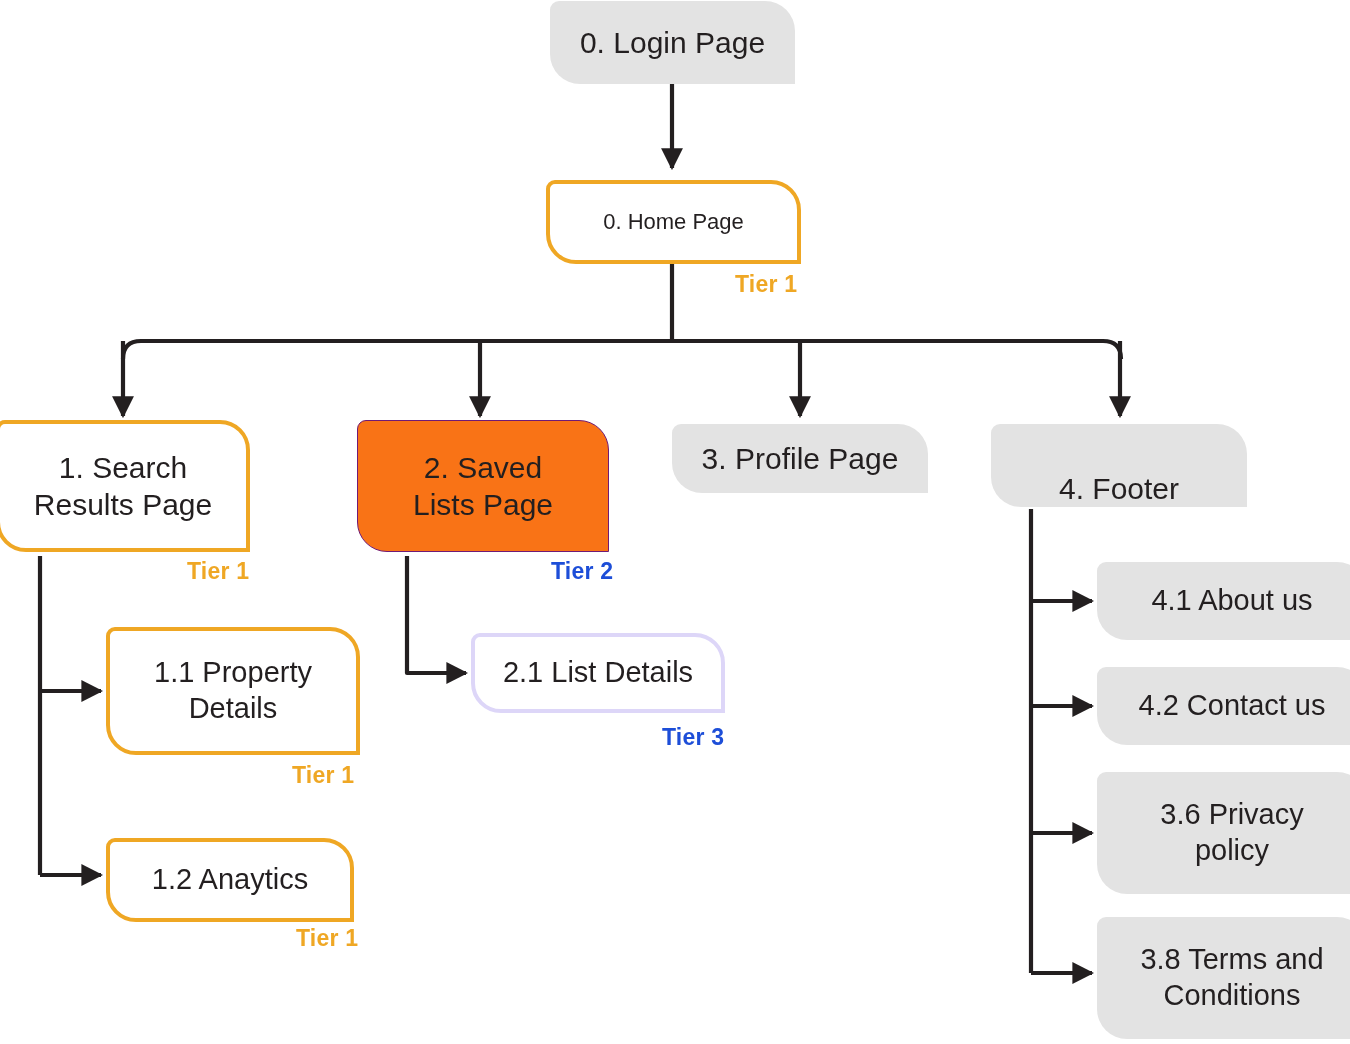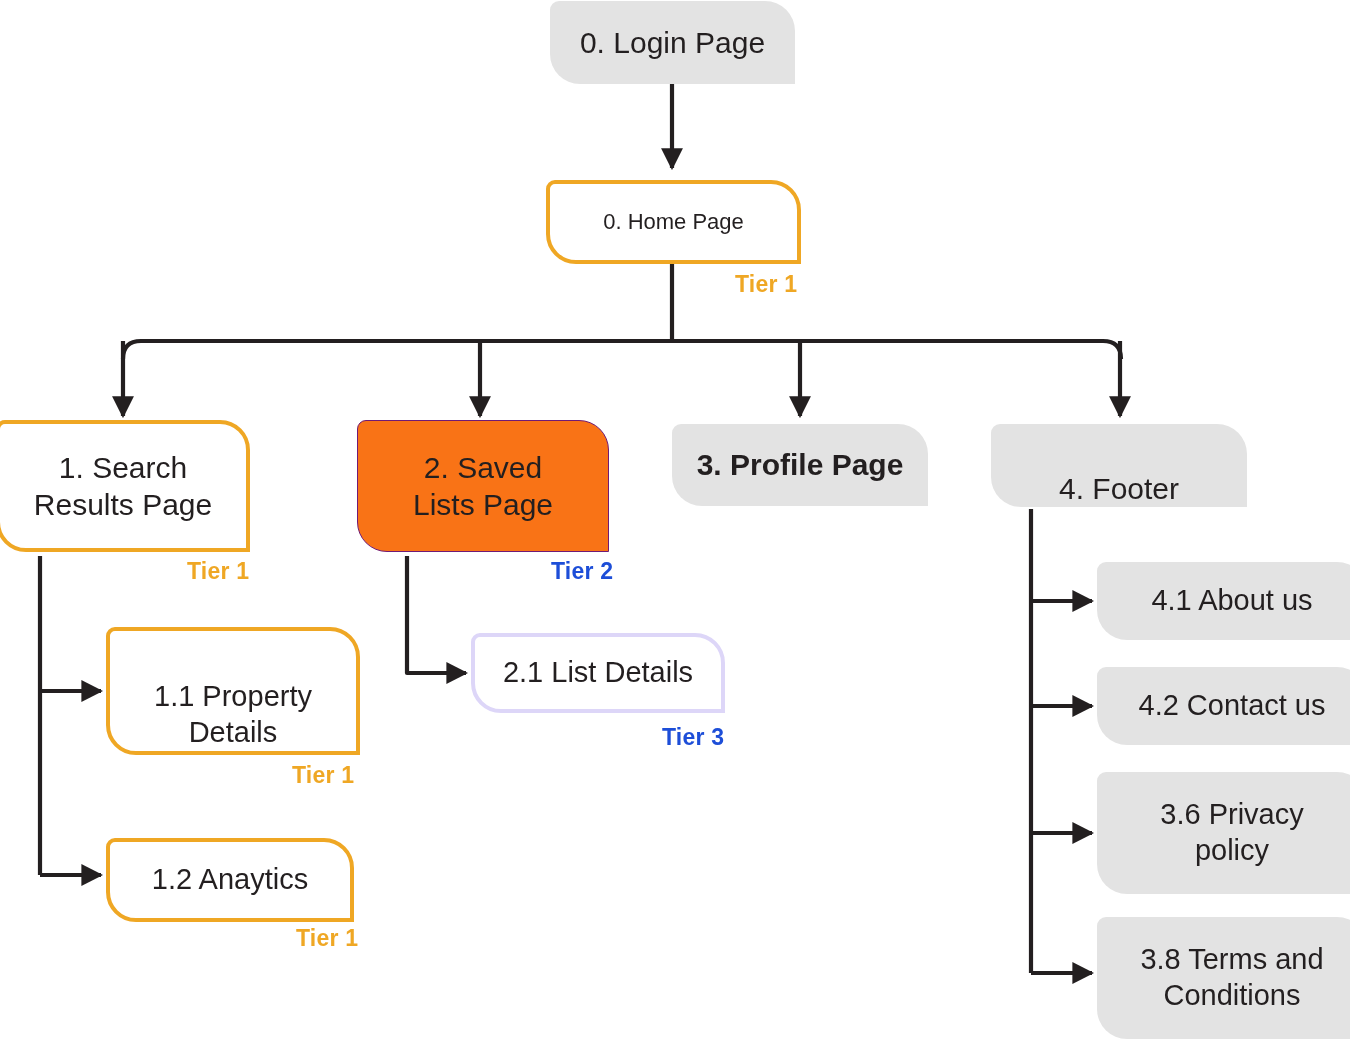--- a/index.html
+++ b/index.html
@@ -128,29 +128,29 @@
 Results Page</span>
   </div>
   <div class="tier t-orange" style="left:187px; top:558px;">Tier 1</div>
 
   <div class="node purple" style="left:357px; top:420px; width:252px; height:132px; font-size:30px;">
     <span class="node-text">2. Saved
 Lists Page</span>
   </div>
   <div class="tier t-purple" style="left:551px; top:558px;">Tier 2</div>
 
-  <div class="node gray" style="left:672px; top:424px; width:256px; height:82px; font-size:30px;font-weight:bold;">
+  <div class="node gray" style="left:672px; top:424px; width:256px; height:69px; font-size:30px;">
     <span class="node-text">3. Profile Page</span>
   </div>
 
   <div class="node gray" style="left:991px; top:424px; width:256px; height:83px; font-size:30px;align-items:flex-end;">
     <span class="node-text">4. Footer</span>
   </div>
 
-  <div class="node orange" style="left:106px; top:627px; width:254px; height:128px; font-size:29px;align-items:flex-end;">
+  <div class="node orange" style="left:106px; top:627px; width:254px; height:128px; font-size:29px;">
     <span class="node-text">1.1 Property
 Details</span>
   </div>
   <div class="tier t-orange" style="left:292px; top:762px;">Tier 1</div>
 
   <div class="node orange" style="left:106px; top:838px; width:248px; height:84px; font-size:29px;">
     <span class="node-text">1.2 Anaytics</span>
   </div>
   <div class="tier t-orange" style="left:296px; top:925px;">Tier 1</div>
 

